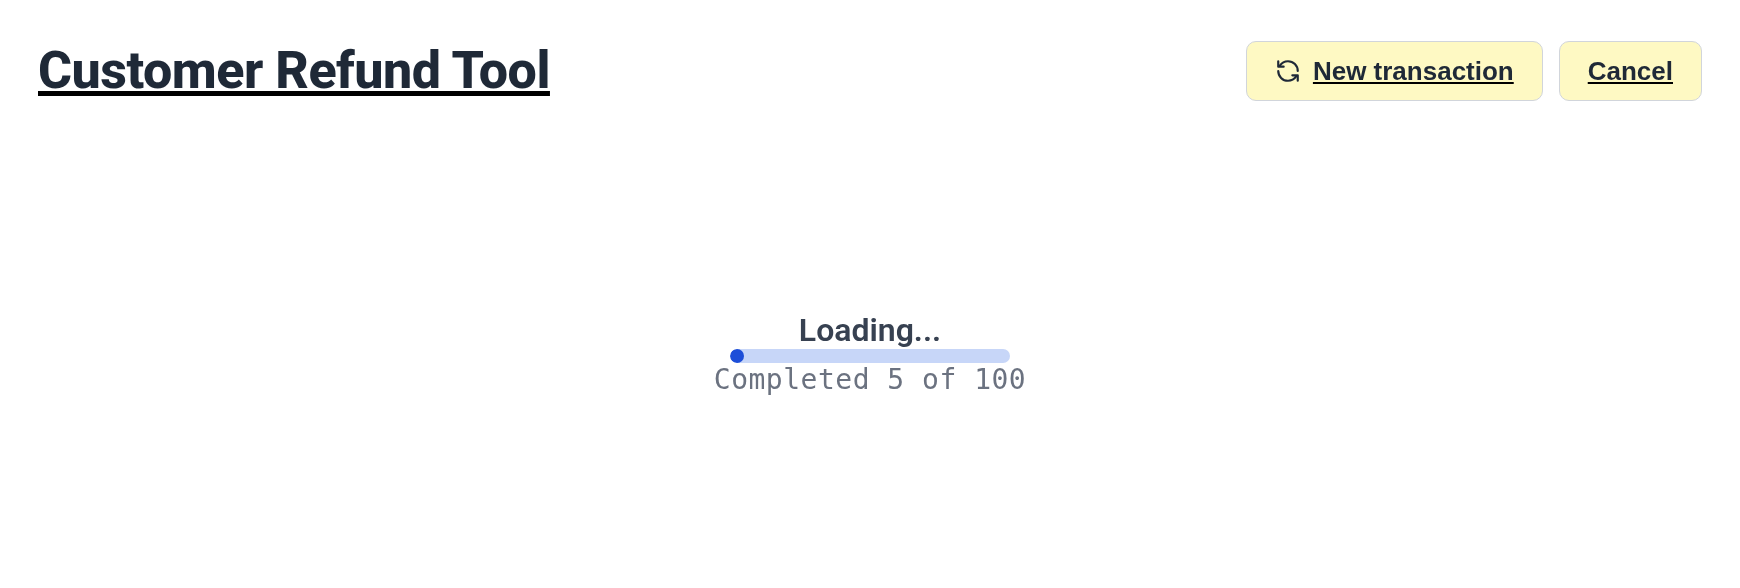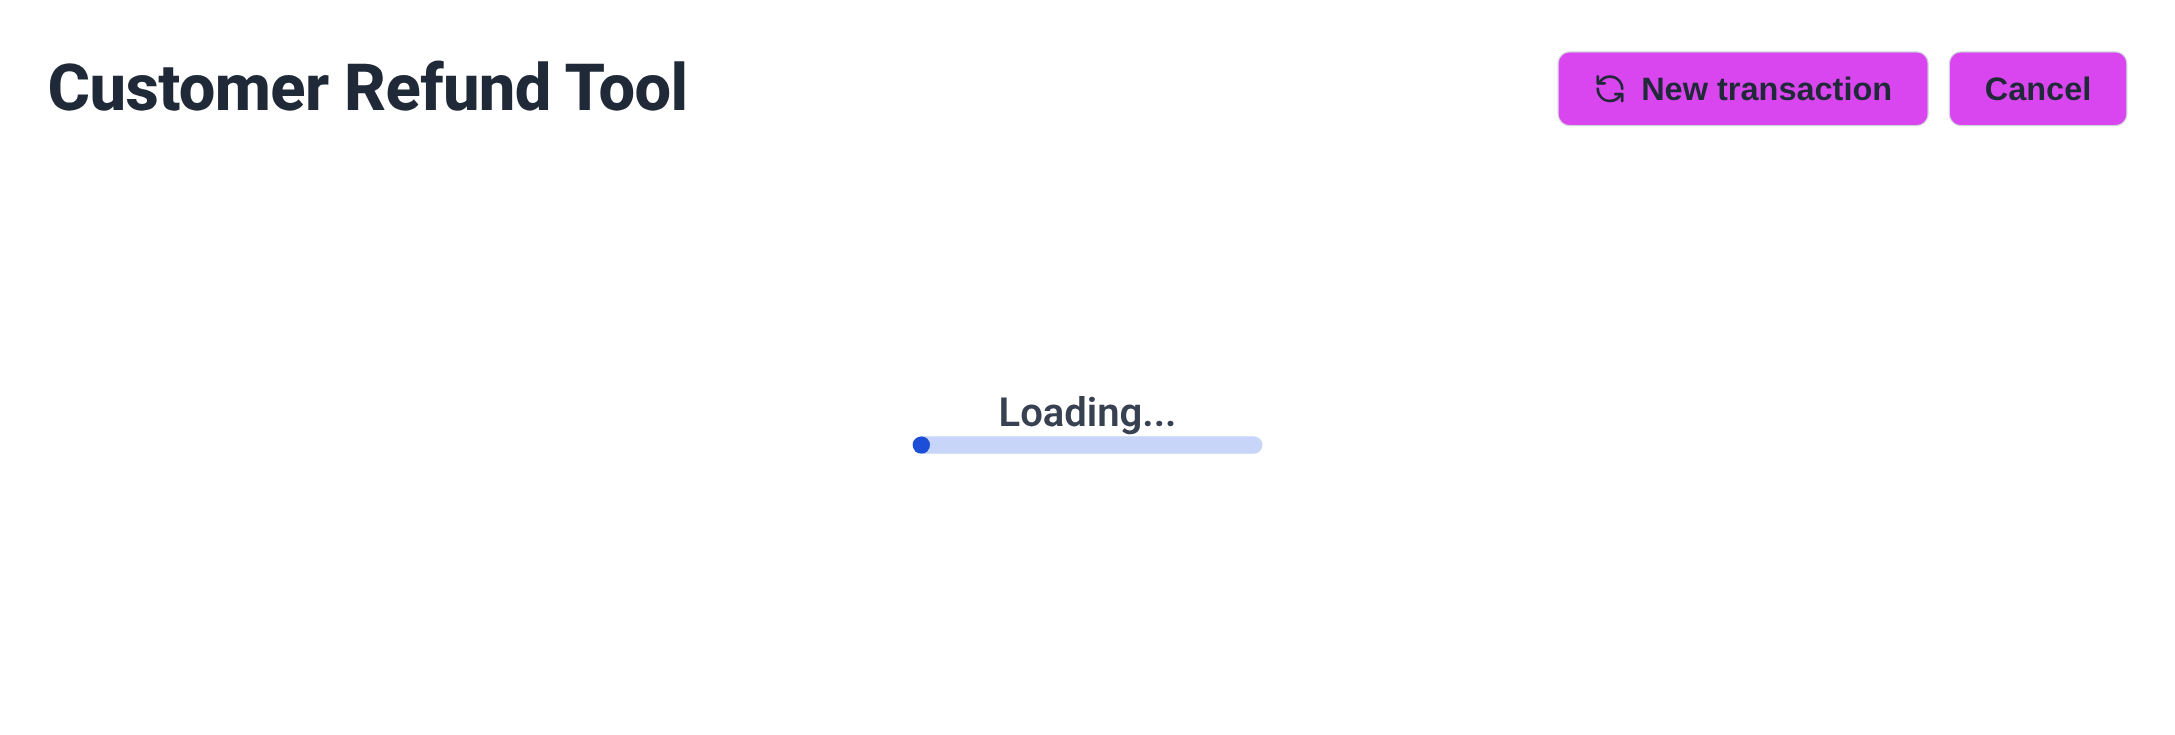--- a/index.html
+++ b/index.html
@@ -11,39 +11,40 @@
       font-family: -apple-system, BlinkMacSystemFont, "Segoe UI", Roboto, "Helvetica Neue", Arial, sans-serif;
       background: #ffffff;
       width: 1740px;
       height: 588px;
       padding: 40px 38px;
     }
     .header {
       display: flex;
       justify-content: space-between;
       align-items: center;
+      text-decoration: underline;
     }
     .page-title {
       font-size: 52px;
       font-weight: 800;
       color: #1f2937;
       letter-spacing: -0.5px;
     }
     .actions {
       display: flex;
       gap: 16px;
     }
     .btn {
       display: inline-flex;
       align-items: center;
       gap: 12px;
       padding: 16px 28px;
       border: 1px solid #d1d5db;
       border-radius: 10px;
-      background: #d946ef;
+      background: #fef9c3;
       font-size: 26px;
       font-weight: 600;
       color: #1f2937;
       cursor: pointer;
       line-height: 1;
     }
     .btn .icon {
       display: inline-flex;
       align-items: center;
       justify-content: center;
@@ -108,13 +109,14 @@
       <span>Cancel</span>
     </button>
   </div>
 </div>
 
 <div class="loading-area">
   <div class="loading-text">Loading...</div>
   <div class="progress-bar">
     <div class="progress-fill" style="width:5%"></div>
   </div>
+  <div class="progress-status">Completed 5 of 100</div>
 </div>
 
 </body></html>

